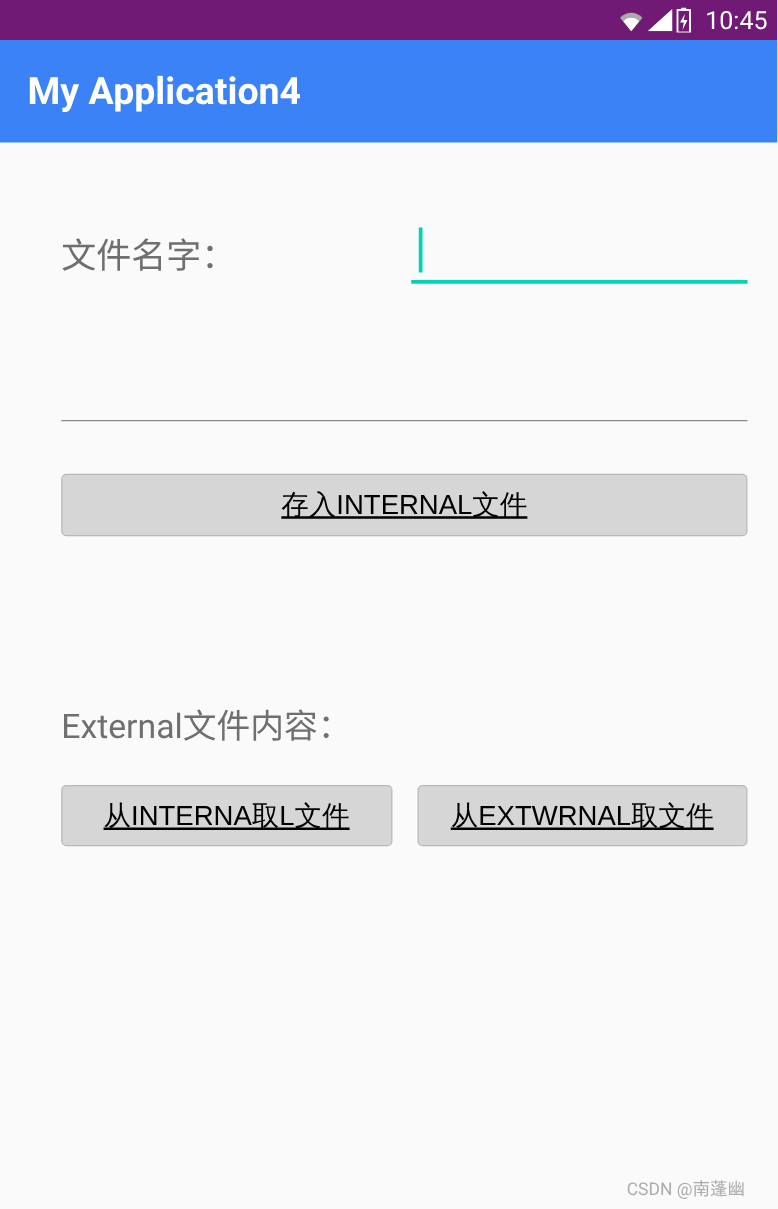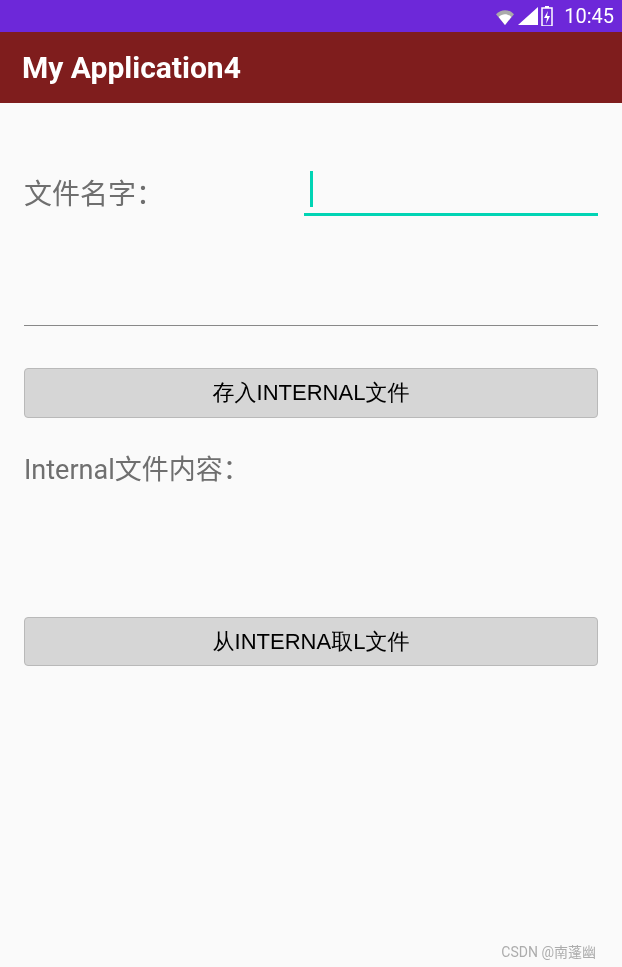--- a/index.html
+++ b/index.html
@@ -10,53 +10,54 @@
     body {
       width: 622px;
       height: 967px;
       background: #fafafa;
       font-family: Roboto, "Noto Sans CJK SC", sans-serif;
       position: relative;
       overflow: hidden;
     }
     .status-bar {
       height: 32px;
-      background: #6d28d9;
+      background: #701a75;
       color: #fff;
       display: flex;
       justify-content: flex-end;
       align-items: center;
       padding: 0 8px;
       font-size: 18px;
       gap: 4px;
     }
     .status-icons {
       display: flex;
       align-items: center;
       gap: 2px;
     }
     .status-time {
       font-size: 20px;
       margin-left: 6px;
       font-weight: 400;
     }
     .app-bar {
-      height: 71px;
-      background: #7f1d1d;
+      height: 82px;
+      background: #3b82f6;
       color: #fff;
       display: flex;
       align-items: center;
       padding: 0 22px;
     }
     .app-title {
       font-size: 30px;
       font-weight: 700;
     }
     .content {
       padding: 24px 24px 0 24px;
+      margin-left: 25px;
     }
     .field-row {
       display: flex;
       align-items: center;
       margin-top: 40px;
       gap: 20px;
     }
     .field-label {
       font-size: 28px;
       color: #6f6f6f;
@@ -82,20 +83,21 @@
       flex: 1;
       position: relative;
       border-bottom: 1px solid #888;
       padding: 4px 4px 6px 4px;
       min-height: 40px;
     }
     .button-row {
       display: flex;
       gap: 20px;
       margin-top: 42px;
+      text-decoration: underline;
     }
     .btn {
       flex: 1;
       background: #d6d6d6;
       border: 1px solid #b9b9b9;
       border-radius: 4px;
       padding: 10px 8px;
       font-size: 22px;
       font-weight: 500;
       color: #000;
@@ -161,24 +163,25 @@
   </div>
 
   <div class="field-row" style="margin-top:70px;">
     <div class="input-wrap-normal"></div>
   </div>
 
   <div class="button-row">
     <button class="btn">存入INTERNAL文件</button>
   </div>
 
-  <div class="section-label">Internal文件内容：</div>
 
   <div class="section-gap"></div>
 
+  <div class="section-label">External文件内容：</div>
 
   <div class="button-row" style="margin-top:30px;align-items:center;">
     <button class="btn">从INTERNA取L文件</button>
+    <button class="btn">从EXTWRNAL取文件</button>
   </div>
 
 </div>
 
 <div class="watermark">CSDN @南蓬幽</div>
 
 </body></html>

